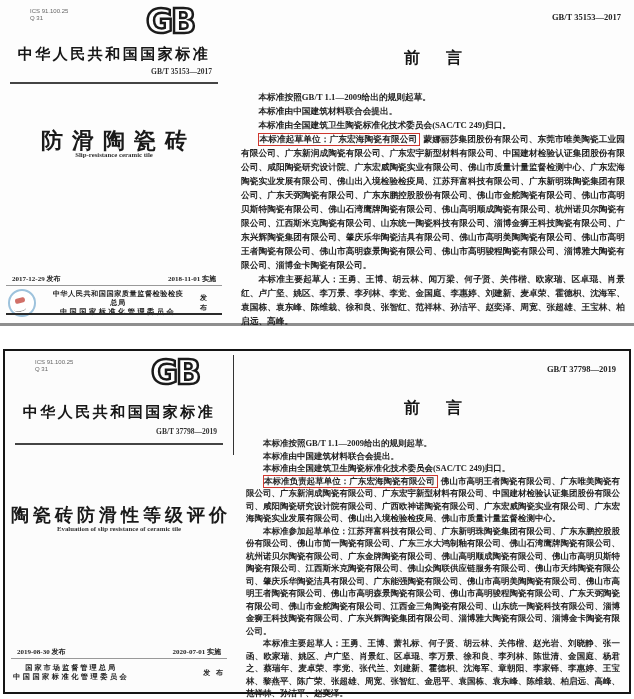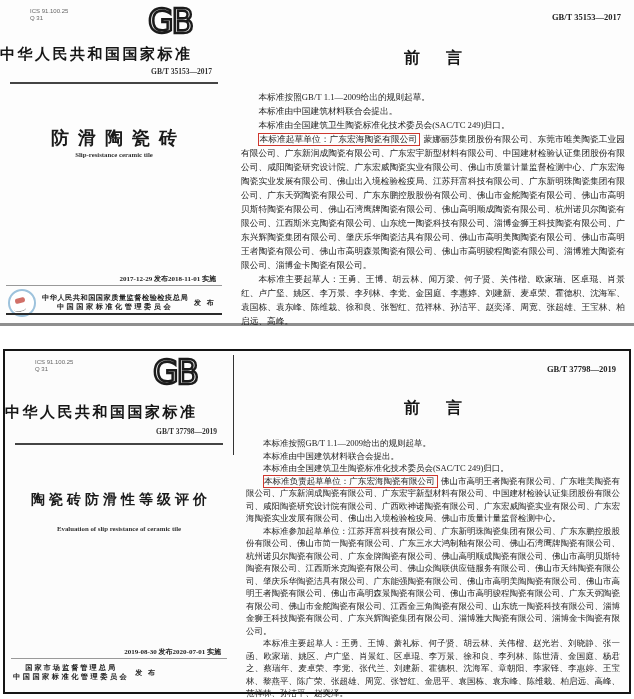--- a/index.html
+++ b/index.html
@@ -10,63 +10,63 @@
   .doc{display:flex;position:relative;background:#fdfdfd;}
   .doc1{height:323px;border-bottom:3px solid #8e8e8e;}
   .gap{height:23px;background:#fff;}
   .doc2{height:341px;border:2px solid #151515;margin:0 3px;background:#fcfcfc;}
 
   
   .cover{position:relative;flex:0 0 228px;}
   .ics{position:absolute;left:30px;top:8px;font-size:6px;line-height:7px;color:#666;
        font-family:"Liberation Sans","DejaVu Sans",sans-serif;}
   .gb-logo{position:absolute;left:128px;top:2px;width:84px;text-align:center;
-       font-family:"DejaVu Sans","Liberation Sans",sans-serif;font-weight:400;
+       font-family:"DejaVu Sans","Liberation Sans",sans-serif;font-weight:700;
        font-size:33px;letter-spacing:-2px;color:#ffffff;
        -webkit-text-stroke:2.5px #1b1b1b;text-shadow:0 0 1px #1b1b1b;}
-  .nat-heading{position:absolute;left:0;right:0;top:45px;
+  .nat-heading{position:absolute;left:0;right:0;top:45px;text-align:center;
        font-size:15px;font-weight:bold;letter-spacing:2.5px;color:#161616;white-space:nowrap;}
   .cover-code{position:absolute;right:16px;top:67px;font-size:7.5px;font-weight:bold;color:#333;}
   .cover-rule{position:absolute;left:10px;right:10px;top:82px;border-top:2px solid #444;}
   .cover-title{position:absolute;left:0;right:0;text-align:center;font-weight:bold;color:#1a1a1a;}
-  .doc1 .cover-title{top:126px;font-size:18px;letter-spacing:9px;text-indent:9px;}
-  .doc2 .cover-title{top:140px;font-size:14px;letter-spacing:4px;text-indent:4px;}
+  .doc1 .cover-title{top:126px;font-size:22px;letter-spacing:9px;text-indent:9px;}
+  .doc2 .cover-title{top:152px;font-size:18px;letter-spacing:4px;text-indent:4px;}
   .cover-sub{position:absolute;left:20px;right:20px;text-align:center;
        font-size:6.8px;font-weight:bold;color:#333;line-height:9px;}
   .doc1 .cover-sub{top:150px;}
   .doc2 .cover-sub{top:173px;}
-  .dates{position:absolute;left:12px;right:12px;display:flex;justify-content:flex-end;
-       font-size:7px;font-weight:bold;color:#222;}
+  .dates{position:absolute;left:12px;right:12px;display:flex;justify-content:space-between;
+       font-size:7px;font-weight:bold;color:#222;gap:17px;}
   .doc1 .dates{top:274px;}
   .doc2 .dates{top:296px;}
   .dates-rule{position:absolute;left:6px;right:6px;border-top:1px solid #999;}
   .doc1 .dates-rule{top:285px;}
   .doc2 .dates-rule{top:307px;}
-  .pub{position:absolute;left:8px;right:8px;display:flex;align-items:center;justify-content:flex-start;gap:6px;}
+  .pub{position:absolute;left:8px;right:8px;display:flex;align-items:center;justify-content:space-between;gap:15px;}
   .doc1 .pub{top:289px;}
   .doc2 .pub{top:313px;}
   .seal{width:24px;height:24px;border-radius:50%;border:2px solid #9dc2dc;position:relative;flex:0 0 auto;background:#fff;}
   .seal-mark{position:absolute;left:5px;top:7px;width:10px;height:5px;background:#c9574d;border-radius:2px;transform:rotate(-14deg);opacity:.85;}
   .seal-arc{position:absolute;left:4px;bottom:3px;width:12px;height:5px;border-bottom:1px solid #8a8a8a;border-radius:50%;transform:rotate(-10deg);}
   .publines{text-align:center;font-weight:bold;color:#1d1d1d;}
   .publines .l1{font-size:7.2px;line-height:9px;letter-spacing:.5px;}
   .publines .l2{font-size:7.2px;line-height:9px;letter-spacing:2.5px;}
   .fabu{font-size:7px;font-weight:bold;letter-spacing:2px;color:#1d1d1d;}
   .cover-bottom-rule{position:absolute;left:6px;right:6px;top:313px;border-top:2.5px solid #2a2a2a;}
 
   
   .fw{flex:1;position:relative;padding:0 9px 0 13px;}
   .fw-code{text-align:right;font-size:8.5px;font-weight:bold;color:#222;padding-right:4px;}
   .doc1 .fw-code{padding-top:12px;}
   .doc2 .fw-code{padding-top:13px;}
   .fw-title{text-align:center;font-weight:bold;color:#161616;font-size:16px;
        letter-spacing:26px;text-indent:26px;}
   .doc1 .fw-title{margin-top:26px;}
   .doc2 .fw-title{margin-top:24px;}
-  .fw-body{text-align:justify;word-break:break-all;color:#242424;}
+  .fw-body{text-align:justify;word-break:break-all;color:#242424;font-weight:bold;}
   .doc1 .fw-body{margin-top:21px;font-size:8.7px;line-height:14px;}
   .doc2 .fw-body{margin-top:18px;font-size:8.5px;line-height:12.5px;}
   .fw-body p{margin:0;text-indent:2em;}
   .redbox{border:1.5px solid #cf372e;padding:0 2px 1px 0;margin-right:1px;}
   .page-edge{position:absolute;left:0;top:4px;height:100px;border-left:1.5px solid #333;}
 </style>
 </head>
 <body>
 
 <section class="doc doc1">

